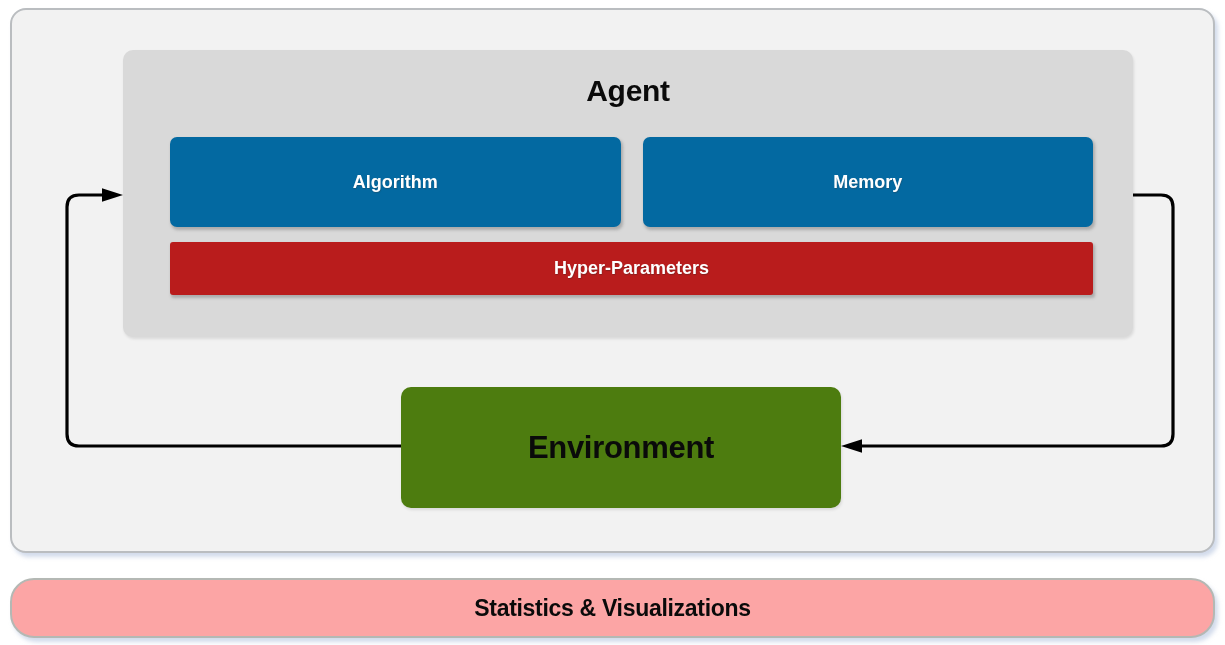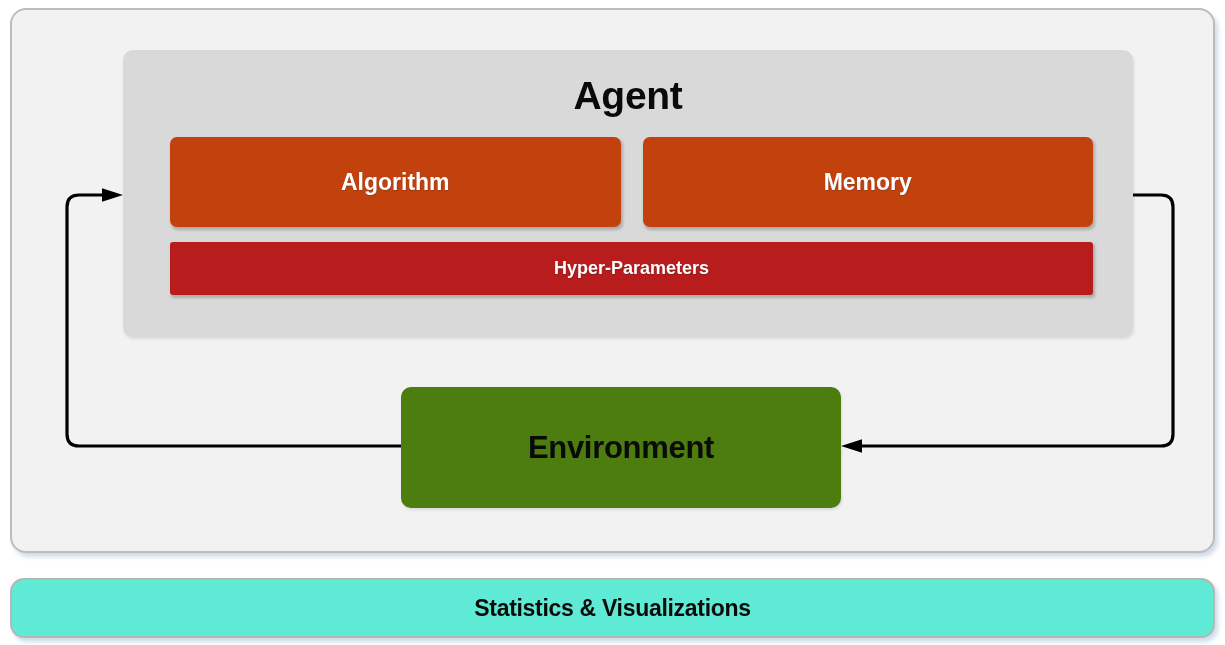--- a/index.html
+++ b/index.html
@@ -32,44 +32,44 @@
     width: 1010px; height: 287px;
     background: #D9D9D9;
     border-radius: 10px;
     box-shadow: 1px 2px 3px rgba(0,0,0,0.10);
   }
   .agent-title {
     position: absolute;
     left: 0; top: 24px;
     width: 100%;
     text-align: center;
-    font-size: 39px;
+    font-size: 30px;
     font-weight: bold;
     color: #0a0a0a;
     letter-spacing: -0.3px;
   }
 
   
   .modules-row {
     position: absolute;
     left: 47px; top: 87px;
     width: 923px; height: 90px;
     display: flex;
     gap: 22px;
   }
   .module-box {
     flex: 1 1 0;
-    background: #c2410c;
+    background: #0369a1;
     border-radius: 7px;
     box-shadow: 1.5px 2.5px 3px rgba(90,90,90,0.35);
     display: flex;
     align-items: center;
     justify-content: center;
     color: #ffffff;
-    font-size: 23px;
+    font-size: 18px;
     font-weight: bold;
     text-shadow: 0.5px 1px 1px rgba(60,60,60,0.35);
   }
 
   
   .hyper-bar {
     position: absolute;
     left: 47px; top: 192px;
     width: 923px; height: 53px;
     background: #b91c1c;
@@ -99,23 +99,23 @@
     font-weight: bold;
     color: #0a0a0a;
     letter-spacing: -0.3px;
   }
 
   
   .footer-bar {
     position: absolute;
     left: 10px; top: 578px;
     width: 1205px; height: 60px;
-    background: #5eead4;
+    background: #fca5a5;
     border: 2px solid #b4b8b4;
-    border-radius: 14px;
+    border-radius: 24px;
     box-shadow: 3px 4px 4px rgba(173, 189, 219, 0.55);
     display: flex;
     align-items: center;
     justify-content: center;
     font-size: 23px;
     font-weight: bold;
     color: #0a0a0a;
     letter-spacing: -0.3px;
   }
 

